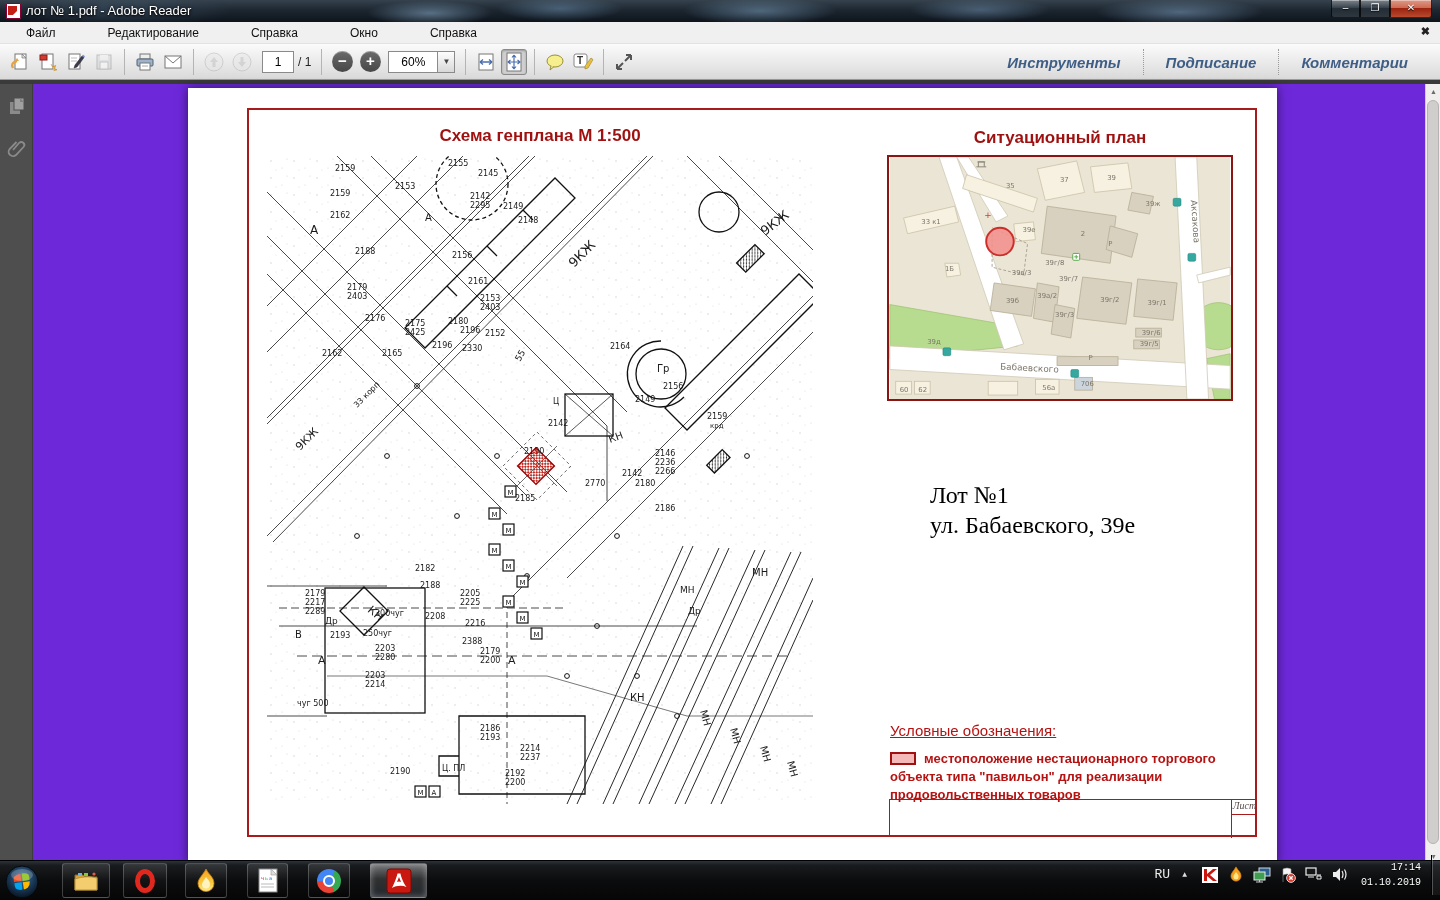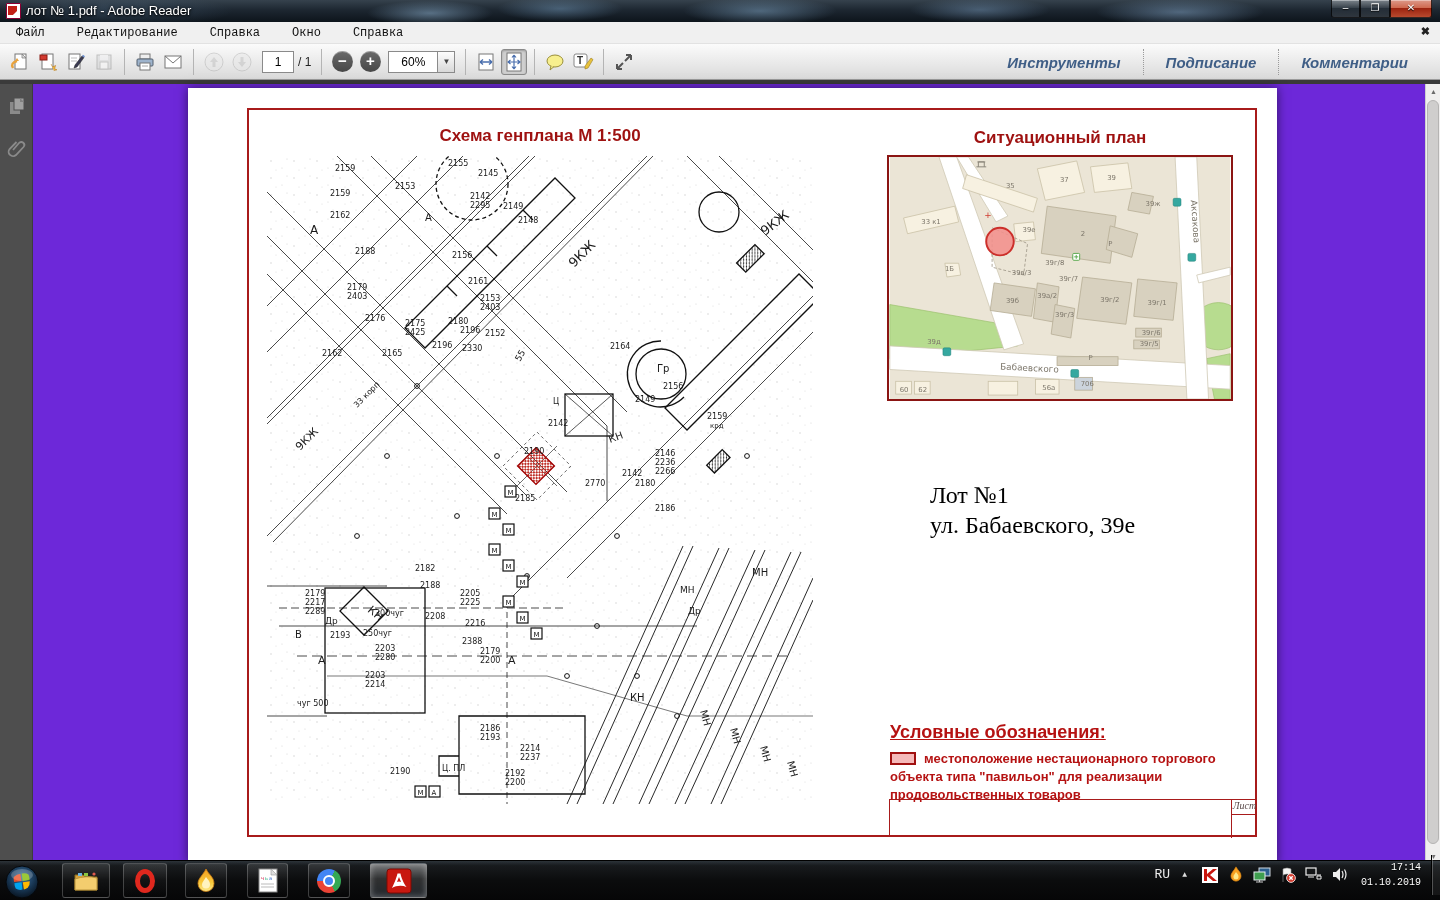--- a/index.html
+++ b/index.html
@@ -28,21 +28,21 @@
     color:#fff;font-size:10px;line-height:16px;text-align:center;
     box-shadow:inset 0 1px 0 rgba(255,255,255,.4);text-shadow:0 1px 1px #000;}
   .cap-btn.min{width:29px;border-radius:0 0 0 3px;}
   .cap-btn.res{width:30px;}
   .cap-btn.close{width:42px;border-radius:0 0 3px 0;
     background:linear-gradient(#e8a9987e,#d4735a 40%,#aa2c12 55%,#c4573a),#b03121;
     background:linear-gradient(#dd9a8a,#cf6a51 45%,#9c2410 50%,#b84a2e);}
 
   #menubar{position:absolute;left:0;top:22px;width:1440px;height:22px;background:#f0f0f0;
     border-bottom:1px solid #e2e2e2;font-size:12px;color:#111;display:flex;align-items:center;}
-  .menu-item{padding:3px 16px;cursor:default;font-family:Liberation Mono, monospace;}
+  .menu-item{padding:3px 26px;cursor:default;}
   #menu-close{position:absolute;right:10px;top:3px;font-size:11px;font-weight:bold;color:#222;}
 
   
   #toolbar{position:absolute;left:0;top:44px;width:1440px;height:36px;
     background:linear-gradient(#fbfbfb,#e9e9e9 55%,#dadada);border-bottom:1px solid #9b9b9b;
     display:flex;align-items:center;padding-left:6px;}
   .tbtn{width:26px;height:26px;margin:0 1px;display:flex;align-items:center;justify-content:center;border-radius:3px;}
   .tbtn.disabled{opacity:.45;filter:grayscale(.8);}
   .tbtn.selected{background:#cfcfcf;border:1px solid #8a8a8a;box-shadow:inset 0 1px 2px rgba(0,0,0,.25);}
   .tsep{width:1px;height:26px;background:#b4b4b4;margin:0 6px;}
@@ -73,21 +73,21 @@
   #page{position:absolute;left:188px;top:4px;width:1089px;height:776px;background:#fff;
     box-shadow:0 0 10px rgba(0,0,0,.55);}
   #doc-frame{position:absolute;left:59px;top:20px;width:1010px;height:729px;border:2px solid var(--frame);}
   .doc-heading{position:absolute;font-size:17px;font-weight:bold;color:var(--heading);text-align:center;}
   #genplan-title{left:79px;top:38px;width:546px;}
   #sitplan-title{left:699px;top:40px;width:346px;}
   #genplan{position:absolute;left:79px;top:68px;width:546px;height:648px;background:#fff;}
   #sitmap{position:absolute;left:699px;top:67px;width:346px;height:246px;border:2px solid var(--mapborder);}
   #lot-text{position:absolute;left:742px;top:392px;font-family:"Liberation Serif",serif;
     font-size:24px;color:#000;line-height:30px;}
-  #legend-title{position:absolute;left:702px;top:634px;font-size:18px;font-weight:bold;
+  #legend-title{position:absolute;left:702px;top:634px;font-size:15px;font-weight:normal;
     color:var(--legendred);text-decoration:underline;}
   #legend-row{position:absolute;left:702px;top:662px;width:380px;font-size:13px;font-weight:bold;color:var(--legendred);line-height:18px;}
   #legend-swatch{display:inline-block;width:26px;height:13px;background:#f5b9b9;
     border:2px solid #a01010;margin-right:8px;vertical-align:-2px;}
   #sheet-box{position:absolute;left:701px;top:711px;width:368px;height:38px;border:1px solid var(--frame);}
   #sheet-col{position:absolute;right:0;top:0;width:25px;height:38px;border-left:1px solid var(--frame);}
   #sheet-label{position:absolute;left:0;top:0;width:25px;height:15px;border-bottom:1px solid var(--frame);
     font-family:"Liberation Serif",serif;font-style:italic;font-size:10px;color:#5a4a4a;text-align:center;}
 
   

